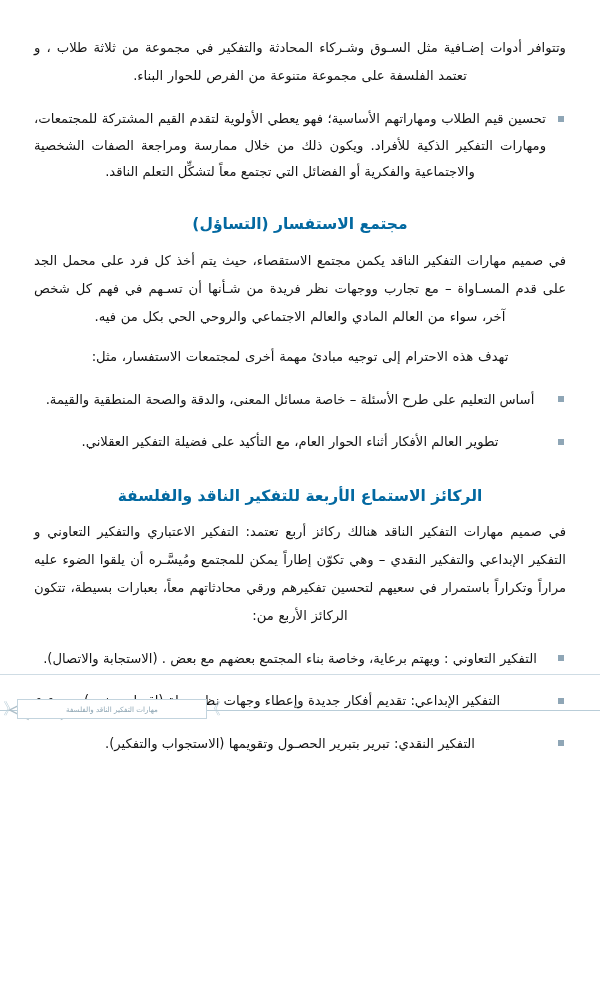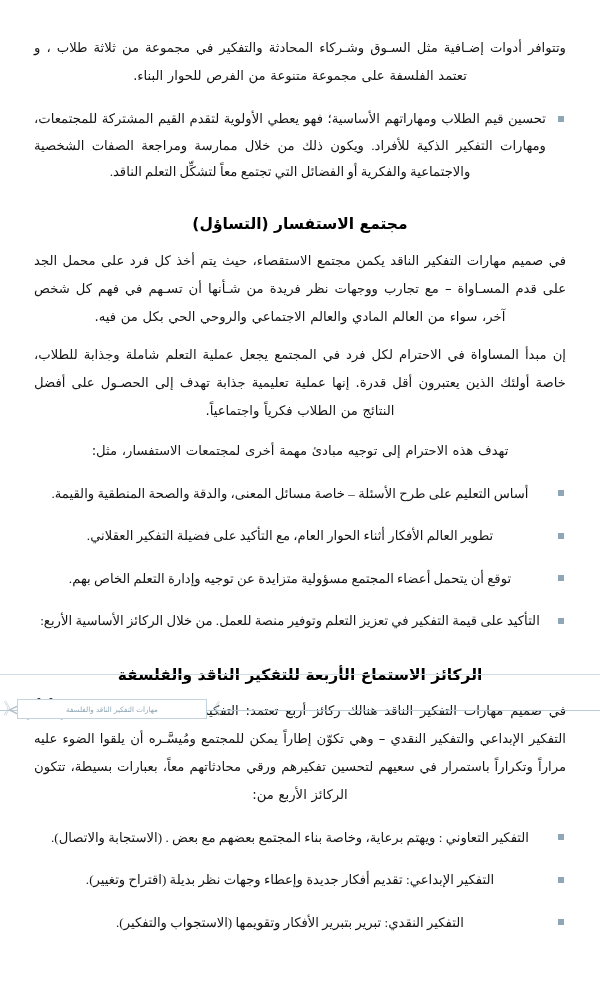--- a/index.html
+++ b/index.html
@@ -45,21 +45,21 @@
     text-align: justify;
     text-align-last: center;
     letter-spacing: 0px;
     word-spacing: 0.5px;
   }
 
   
   .heading {
     font-size: 15.5px;
     font-weight: 700;
-    color: #000000;
+    color: #0369a1;
     text-align: center;
     margin: 0;
     padding: 0;
     line-height: 22px;
     letter-spacing: 0.2px;
   }
   .heading-block { margin: 27px 0 12px 0; }
   .heading-block-2 { margin: 29px 0 11px 0; }
 
   
@@ -70,21 +70,20 @@
   }
   .bullet-item {
     position: relative;
     font-size: 13.2px;
     line-height: 26.5px;
     color: #141414;
     padding-right: 20px;
     margin: 16px 0 1px 0;
     text-align: justify;
     text-align-last: right;
-    font-family: Liberation Serif, serif;
   }
   .bullet-item.centered { text-align-last: center; }
   .bullet-marker {
     position: absolute;
     right: 2px;
     top: 9.5px;
     width: 6px;
     height: 6px;
     background: #8fa6b6;
     display: block;
@@ -190,61 +189,52 @@
         <span>تحسين قيم الطلاب ومهاراتهم الأساسية؛ فهو يعطي الأولوية لتقدم القيم المشتركة للمجتمعات، ومهارات التفكير الذكية للأفراد. ويكون ذلك من خلال ممارسة ومراجعة الصفات الشخصية والاجتماعية والفكرية أو الفضائل التي تجتمع معاً لتشكِّل التعلم الناقد.</span>
       </li>
     </ul>
 
     <div class="heading-block">
       <h2 class="heading">مجتمع الاستفسار (التساؤل)</h2>
     </div>
 
     <p class="para">في صميم مهارات التفكير الناقد يكمن مجتمع الاستقصاء، حيث يتم أخذ كل فرد على محمل الجد على قدم المسـاواة – مع تجارب ووجهات نظر فريدة من شـأنها أن تسـهم في فهم كل شخص آخر، سواء من العالم المادي والعالم الاجتماعي والروحي الحي بكل من فيه.</p>
 
-    <p class="para" style="margin-top:10px;">إن مبدأ المساواة في الاحترام لكل فرد في المجتمع يجعل عملية التعلم شاملة وجذابة للطلاب، خاصة أولئك الذين يعتبرون أقل قدرة.  إنها عملية تعليمية جذابة تهدف إلى الحصـول على أفضل النتائج من الطلاب فكرياً واجتماعياً.</p>
 
     <p class="para" style="margin-top:12px; text-align-last:center;">تهدف هذه الاحترام إلى توجيه مبادئ مهمة أخرى لمجتمعات الاستفسار، مثل:</p>
 
     <ul class="bullets" style="margin-top:8px;">
       <li class="bullet-item centered">
         <span class="bullet-marker"></span>
         <span>أساس التعليم على طرح الأسئلة – خاصة مسائل المعنى، والدقة والصحة المنطقية والقيمة.</span>
       </li>
       <li class="bullet-item centered">
         <span class="bullet-marker"></span>
         <span>تطوير العالم الأفكار أثناء الحوار العام، مع التأكيد على فضيلة التفكير العقلاني.</span>
-      </li>
-      <li class="bullet-item centered">
-        <span class="bullet-marker"></span>
-        <span>توقع أن يتحمل أعضاء المجتمع مسؤولية متزايدة عن توجيه وإدارة التعلم الخاص بهم.</span>
-      </li>
-      <li class="bullet-item centered">
-        <span class="bullet-marker"></span>
-        <span>التأكيد على قيمة التفكير في تعزيز التعلم وتوفير منصة للعمل. من خلال الركائز الأساسية الأربع:</span>
       </li>
     </ul>
 
     <div class="heading-block-2">
       <h2 class="heading">الركائز الاستماع الأربعة للتفكير الناقد والفلسفة</h2>
     </div>
 
     <p class="para">في صميم مهارات التفكير الناقد هنالك ركائز أربع تعتمد: التفكير الاعتباري والتفكير التعاوني و التفكير الإبداعي والتفكير النقدي – وهي تكوّن إطاراً يمكن للمجتمع ومُيسَّـره أن يلقوا الضوء عليه مراراً وتكراراً باستمرار في سعيهم لتحسين تفكيرهم ورقي محادثاتهم معاً، بعبارات بسيطة، تتكون الركائز الأربع من:</p>
 
     <ul class="bullets" style="margin-top:12px;">
       <li class="bullet-item centered">
         <span class="bullet-marker"></span>
         <span>التفكير التعاوني : ويهتم برعاية، وخاصة بناء المجتمع بعضهم مع بعض . (الاستجابة والاتصال).</span>
       </li>
       <li class="bullet-item centered">
         <span class="bullet-marker"></span>
         <span>التفكير الإبداعي: تقديم أفكار جديدة وإعطاء وجهات نظر بديلة (اقتراح وتغيير).</span>
       </li>
       <li class="bullet-item centered">
         <span class="bullet-marker"></span>
-        <span>التفكير النقدي: تبرير بتبرير الأفكار وتقويمها (الاستجواب والتفكير).</span>
+        <span>التفكير النقدي: تبرير بتبرير الحصـول وتقويمها (الاستجواب والتفكير).</span>
       </li>
     </ul>
 
   </div>
 
   <div class="footer">
 
     <div class="footer-rule"></div>
     <div class="footer-bar"></div>
 

